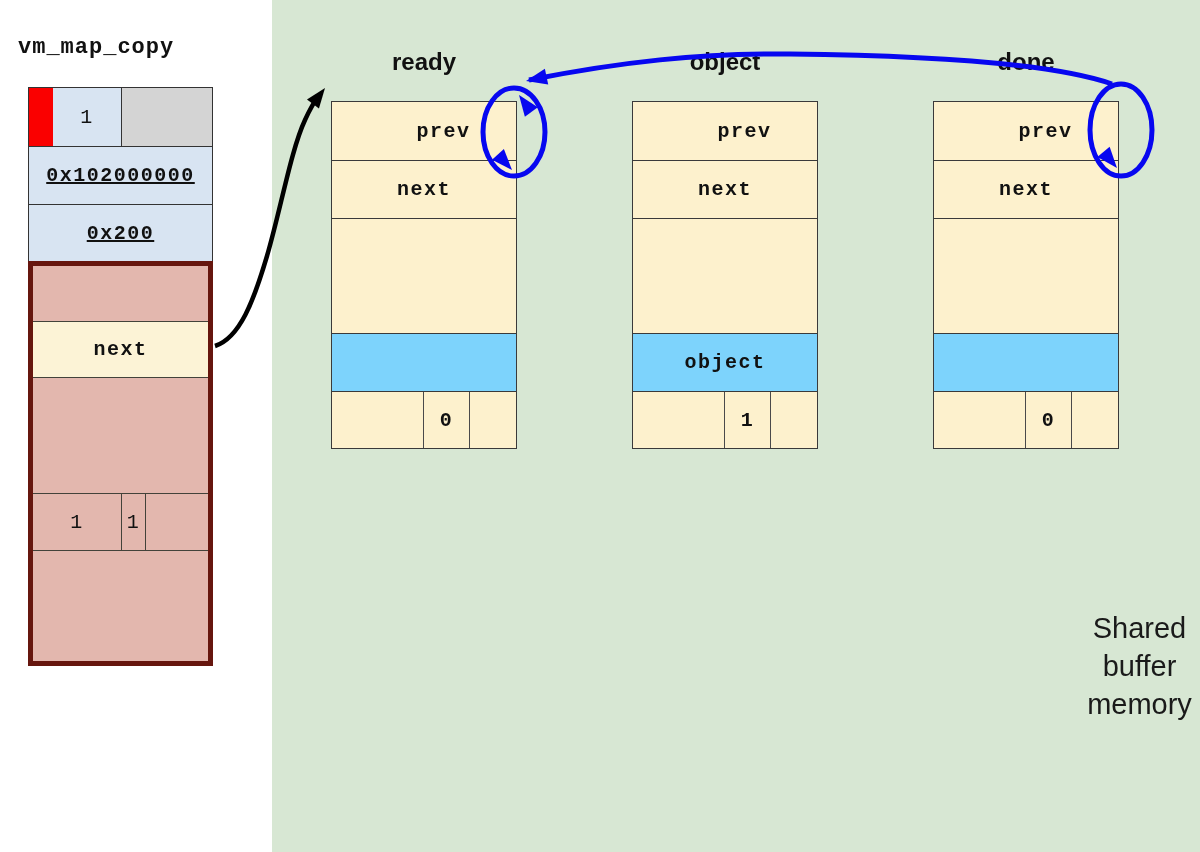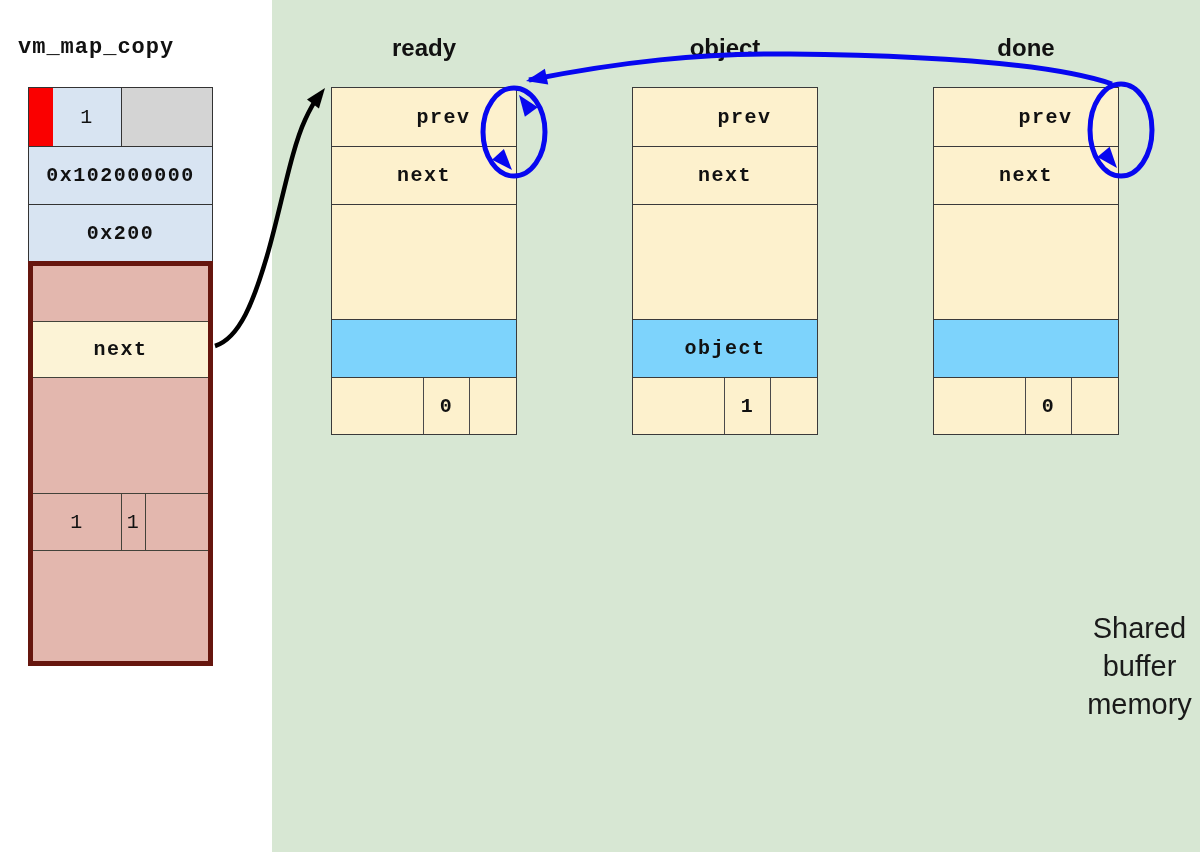--- a/index.html
+++ b/index.html
@@ -12,37 +12,37 @@
              font-family:"Liberation Mono",monospace;font-weight:bold;font-size:22px;letter-spacing:1px;}
   .vmc-box{position:absolute;left:28px;top:87px;width:185px;border:1.6px solid #333;box-sizing:border-box;}
   .vmc-row{display:flex;height:58px;border-top:1.4px solid #333;box-sizing:border-box;}
   .vmc-row:first-child{border-top:none;}
   .cell{display:flex;align-items:center;justify-content:center;box-sizing:border-box;
         font-family:"Liberation Mono",monospace;font-size:20px;letter-spacing:1.5px;}
   .c-red{width:13%;background:#fa0000;}
   .c-blue1{width:38%;background:#d8e4f2;border-right:1.4px solid #333;}
   .c-gray{width:49%;background:#d4d4d4;}
   .row-blue{background:#d8e4f2;justify-content:center;align-items:center;display:flex;
-            font-family:"Liberation Mono",monospace;font-weight:bold;font-size:20px;letter-spacing:1.5px;}
+            font-family:"Liberation Mono",monospace;font-weight:bold;font-size:20px;letter-spacing:1.5px;text-decoration:underline;}
 
   .vmc-maroon{position:absolute;left:28px;top:261px;width:185px;height:405px;
               border:5px solid #66160e;box-sizing:border-box;background:#e3b7ae;}
   .m-row{box-sizing:border-box;display:flex;align-items:center;justify-content:center;
          font-family:"Liberation Mono",monospace;font-size:20px;letter-spacing:1.5px;}
   .m-sp1{height:55px;}
   .m-next{height:57px;background:#fcf3d6;border-top:1.5px solid #42423a;border-bottom:1.5px solid #42423a;font-weight:bold;}
   .m-sp2{height:115px;}
   .m-cells{height:58px;border-top:1.5px solid #42423a;border-bottom:1.5px solid #42423a;}
   .m-c1{width:89px;height:100%;display:flex;align-items:center;justify-content:center;border-right:1.5px solid #42423a;box-sizing:border-box;}
   .m-c2{width:24px;height:100%;display:flex;align-items:center;justify-content:center;border-right:1.5px solid #42423a;box-sizing:border-box;}
   .m-c3{flex:1;height:100%;}
   .m-sp3{height:110px;}
 
   
-  .node{position:absolute;top:34px;width:186px;}
+  .node{position:absolute;top:48px;width:186px;}
   .node-title{width:100%;text-align:center;font-weight:bold;font-size:24px;height:53px;}
   .nbox{width:100%;border:1.4px solid #3a3a3a;box-sizing:border-box;background:#fdf1cd;}
   .nrow{height:58px;border-top:1.3px solid #3a3a3a;box-sizing:border-box;display:flex;align-items:center;justify-content:center;
         font-family:"Liberation Mono",monospace;font-weight:bold;font-size:20px;letter-spacing:1.5px;}
   .nrow:first-child{border-top:none;padding-left:39px;}
   .n-tall{height:115px;}
   .n-orange{background:#7dd3fc;}
   .n-bottom{height:57px;padding:0;}
   .bc{height:100%;display:flex;align-items:center;justify-content:center;box-sizing:border-box;
       font-family:"Liberation Mono",monospace;font-size:20px;}

